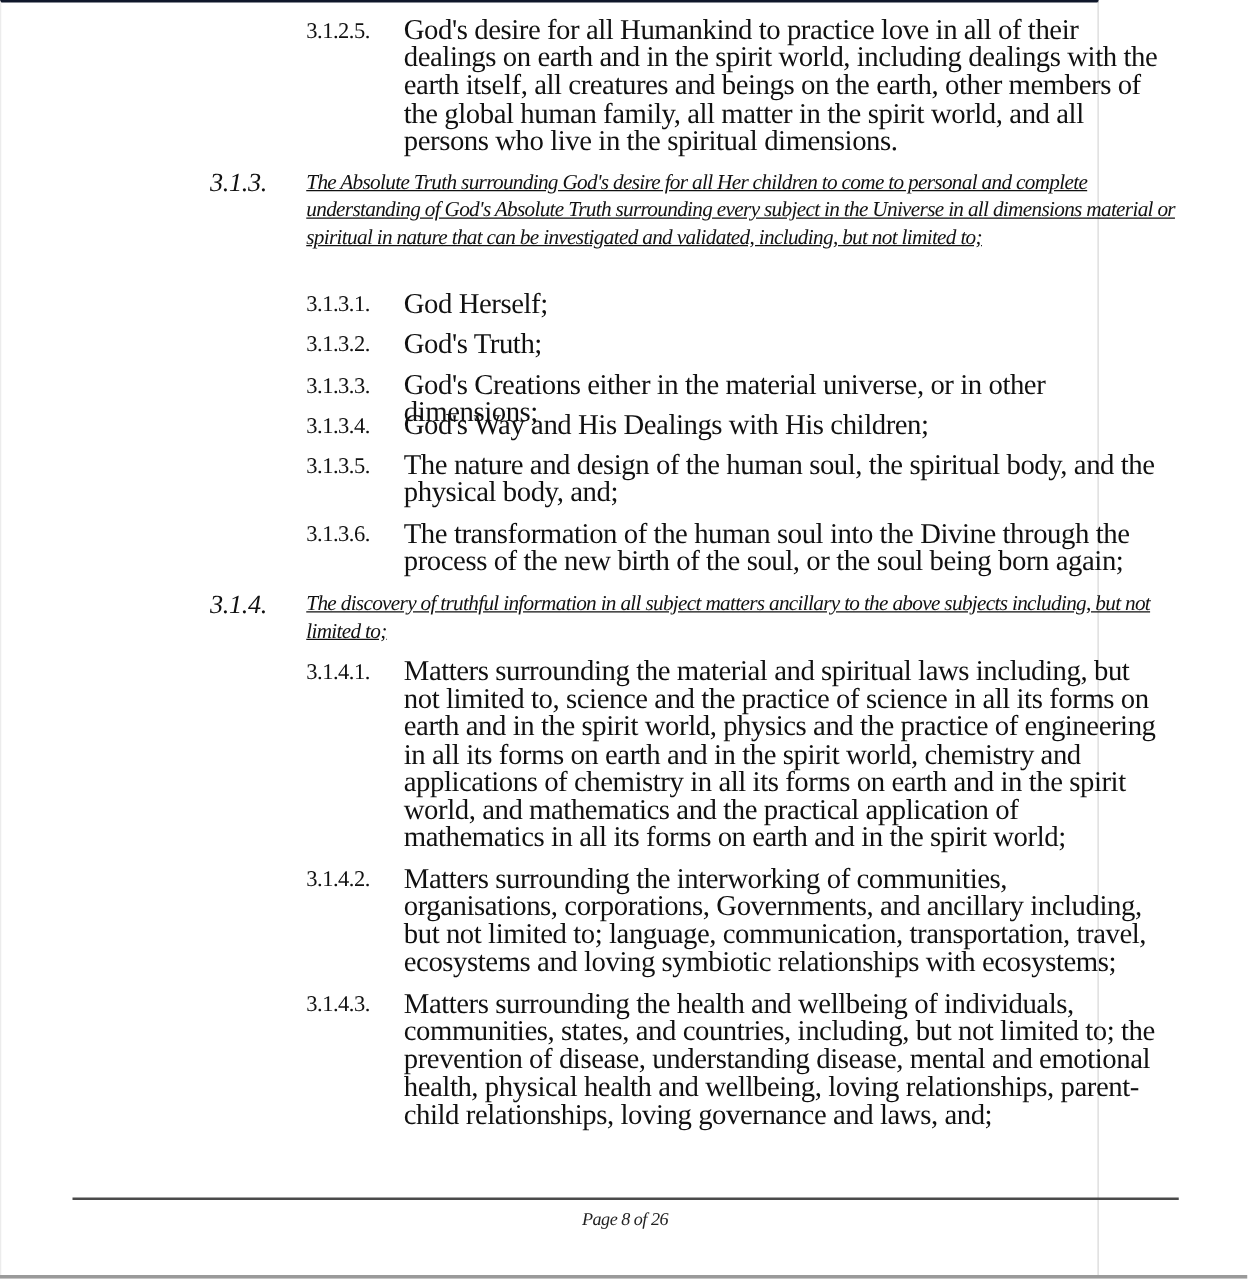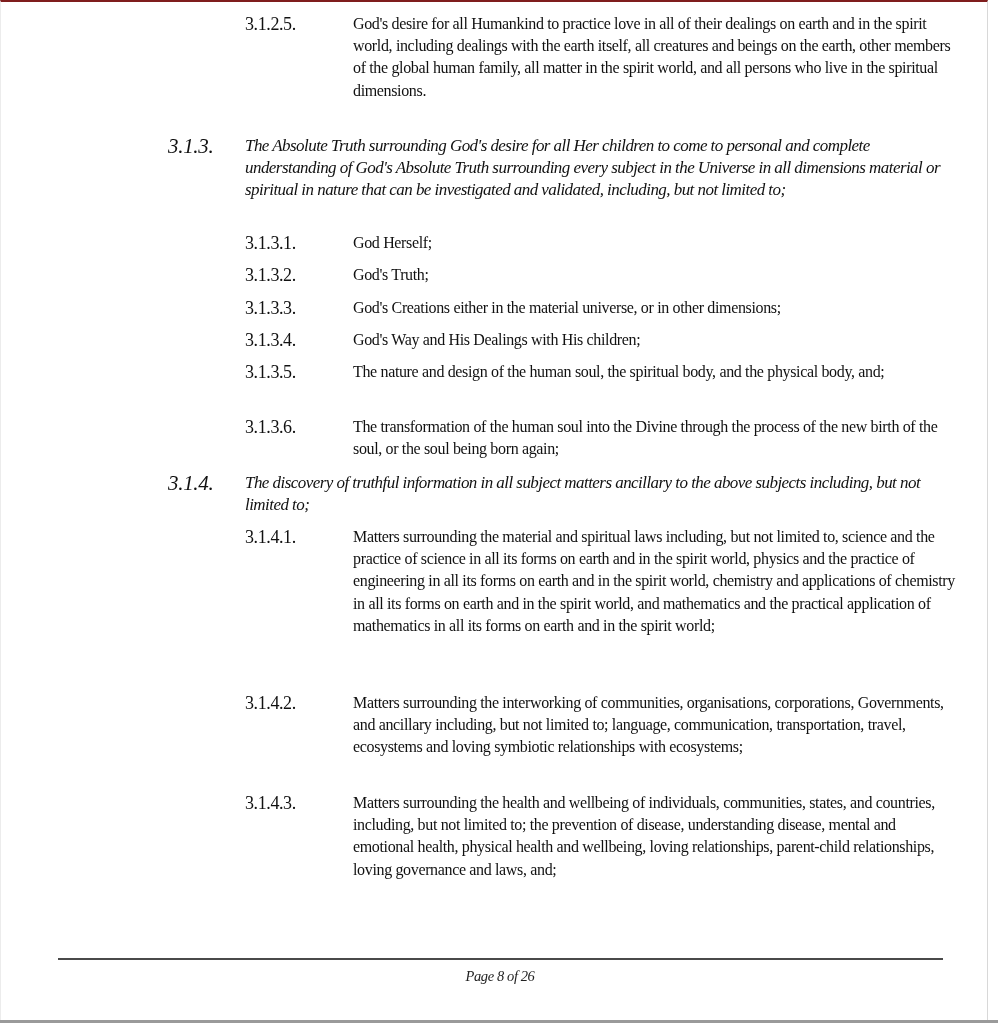--- a/index.html
+++ b/index.html
@@ -12,24 +12,24 @@
       height: 1023px;
       position: relative;
       overflow: hidden;
       font-family: "Liberation Serif", "DejaVu Serif", serif;
       color: #111111;
     }
     .page {
       position: absolute;
       left: 0;
       top: 0;
-      width: 988px;
+      width: 879px;
       height: 1020px;
       background: #ffffff;
-      border-top: 2px solid #7f1d1d;
+      border-top: 2px solid #0f172a;
       border-right: 1px solid #d8d8d8;
       border-left: 1px solid #ececec;
       box-sizing: border-box;
     }
     .bottom-edge {
       position: absolute;
       left: 0;
       top: 1020px;
       width: 998px;
       height: 3px;
@@ -50,41 +50,42 @@
       top: 0;
     }
     
     .l4 .num {
       left: 244px;
       font-size: 18px;
       line-height: 22.2px;
       letter-spacing: -0.4px;
     }
     .l4 .text {
-      left: 352px;
+      left: 322px;
       width: 604px;
-      font-size: 16px;
+      font-size: 23px;
       line-height: 22.2px;
       letter-spacing: -0.35px;
     }
     
     .l3 .num {
       left: 167px;
       font-size: 21px;
       line-height: 22px;
       font-style: italic;
       letter-spacing: -0.3px;
     }
     .l3 .text {
       left: 244px;
       width: 700px;
       font-size: 17px;
       line-height: 22px;
       font-style: italic;
       letter-spacing: -0.55px;
+      text-decoration: underline;
     }
     .footer-rule {
       position: absolute;
       left: 57px;
       top: 956px;
       width: 885px;
       height: 2px;
       background: #4a4a4a;
     }
     .footer-text {

